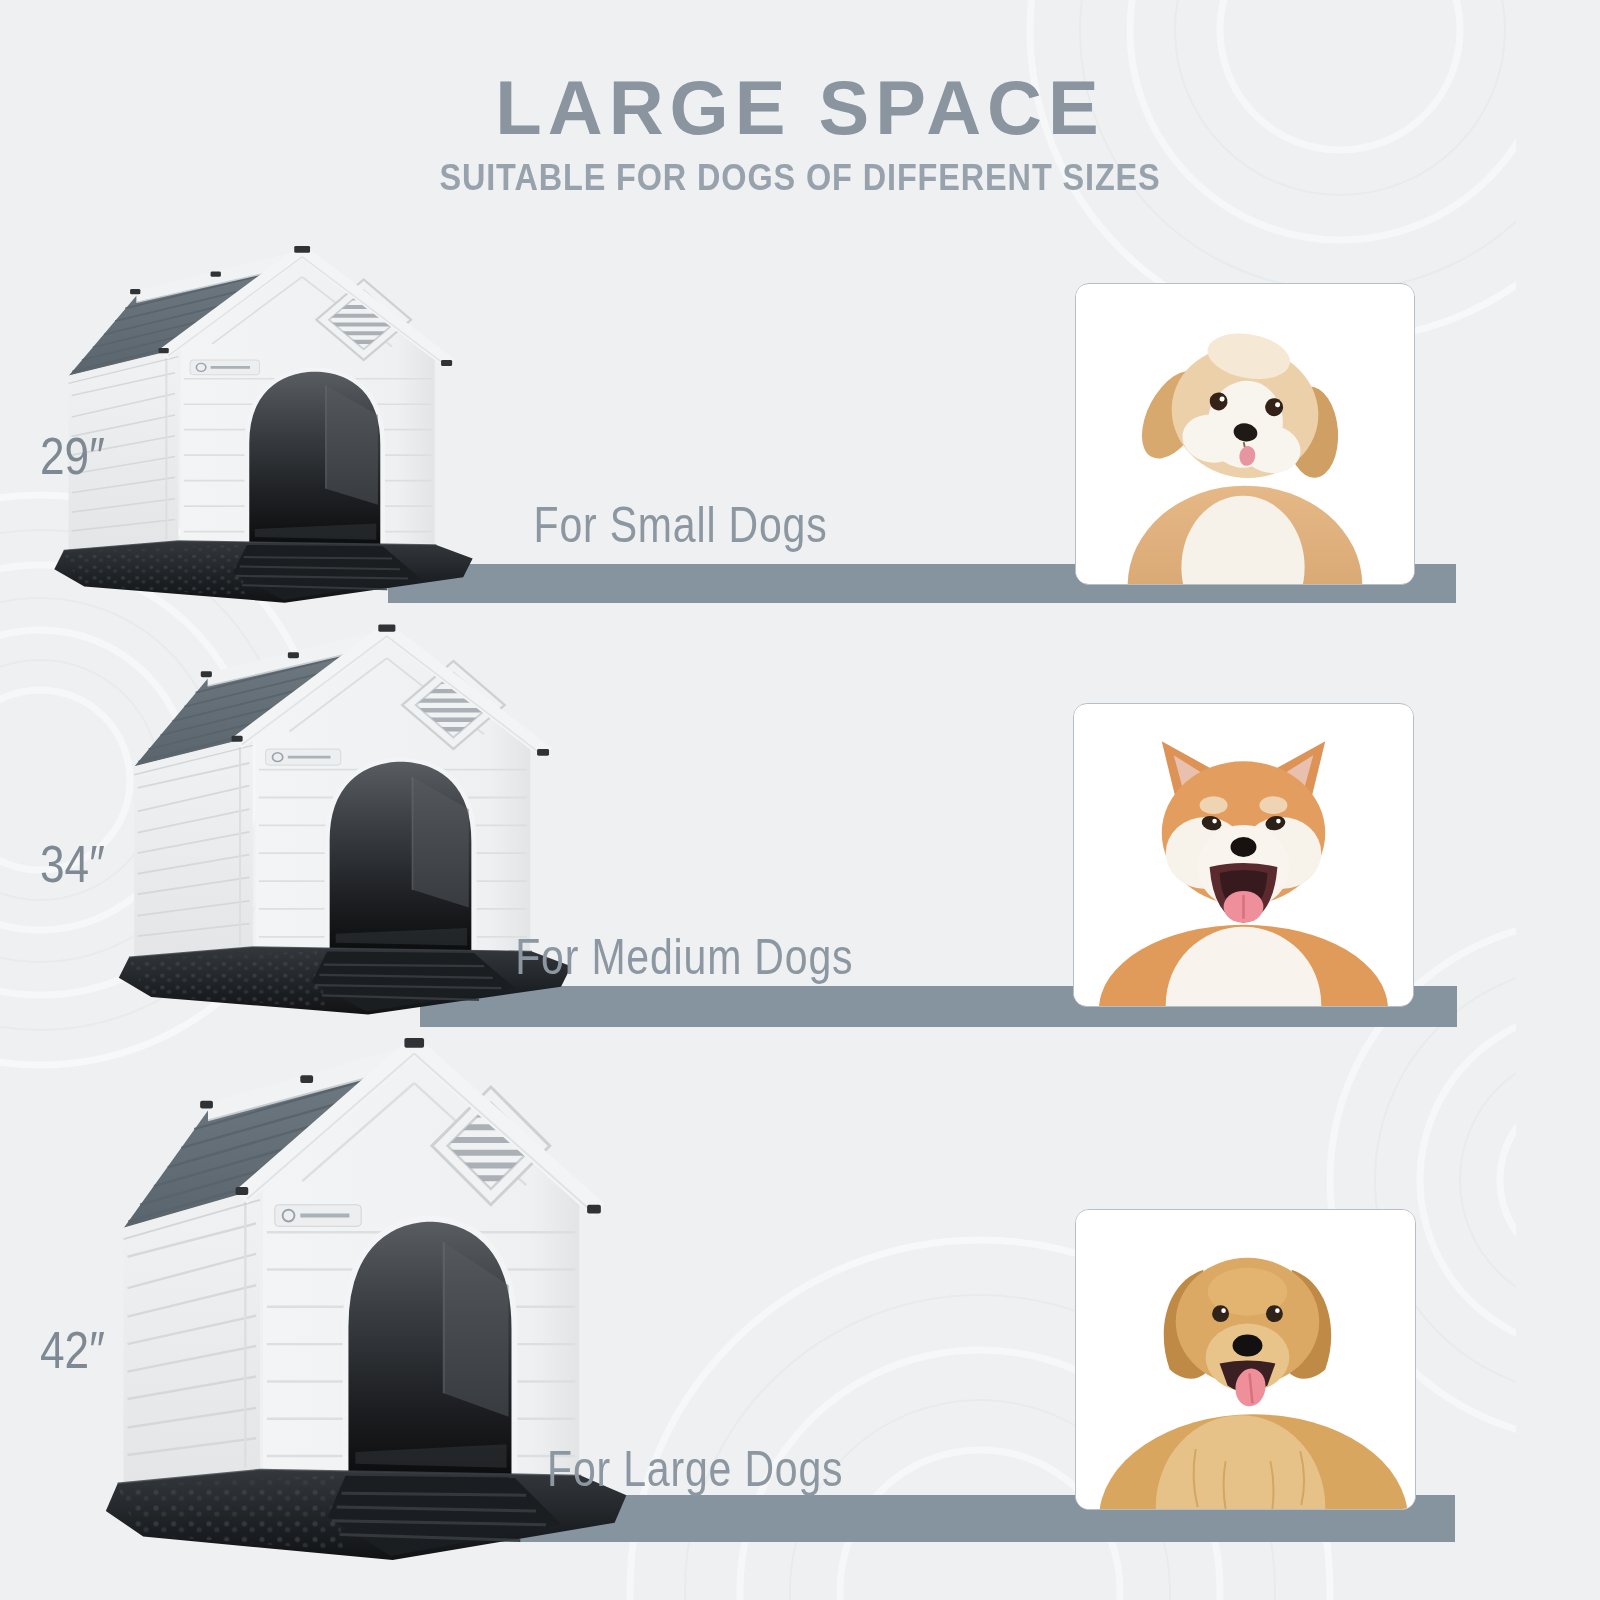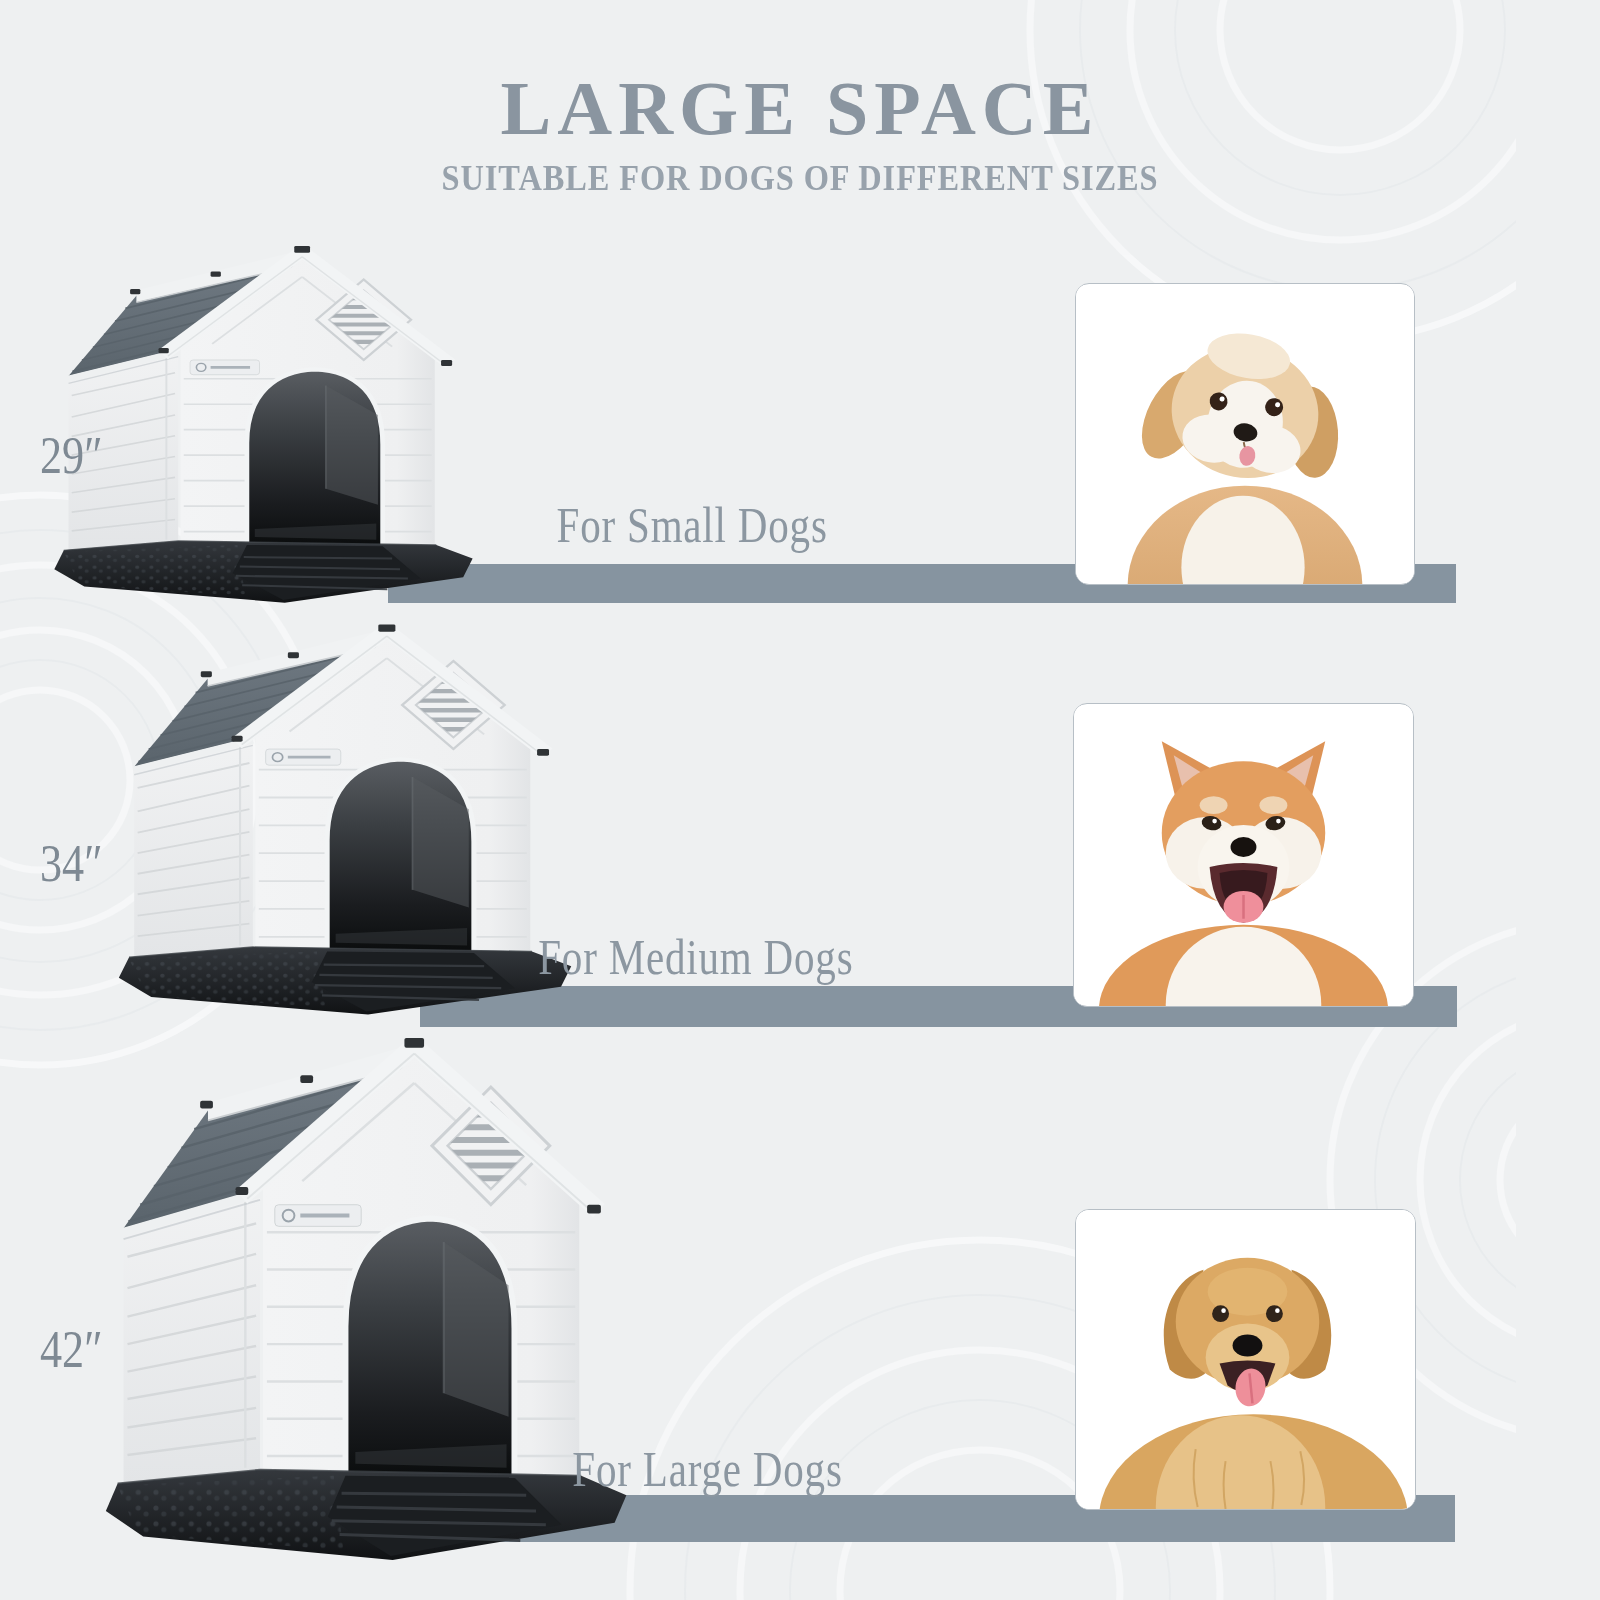--- a/index.html
+++ b/index.html
@@ -1,19 +1,19 @@
 <!DOCTYPE html>
 <html><head>
 <meta charset="utf-8">
 <style>
   html,body{margin:0;padding:0;background:#eef0f1;}
   #canvas{
     position:relative;width:1516px;height:1600px;overflow:hidden;
     background:#eef0f1;
-    font-family:Liberation Serif, serif;
+    font-family:Liberation Sans, sans-serif;
   }
   .swirl{position:absolute;left:0;top:0;z-index:0;}
   .bar{position:absolute;background:#8694a0;z-index:1;}
   .card{
     position:absolute;background:#ffffff;border:1px solid #b7bfc6;
     border-radius:14px;z-index:2;overflow:hidden;
   }
   .card svg{display:block;width:100%;height:100%;}
   .house{position:absolute;z-index:3;}
   .caption{

